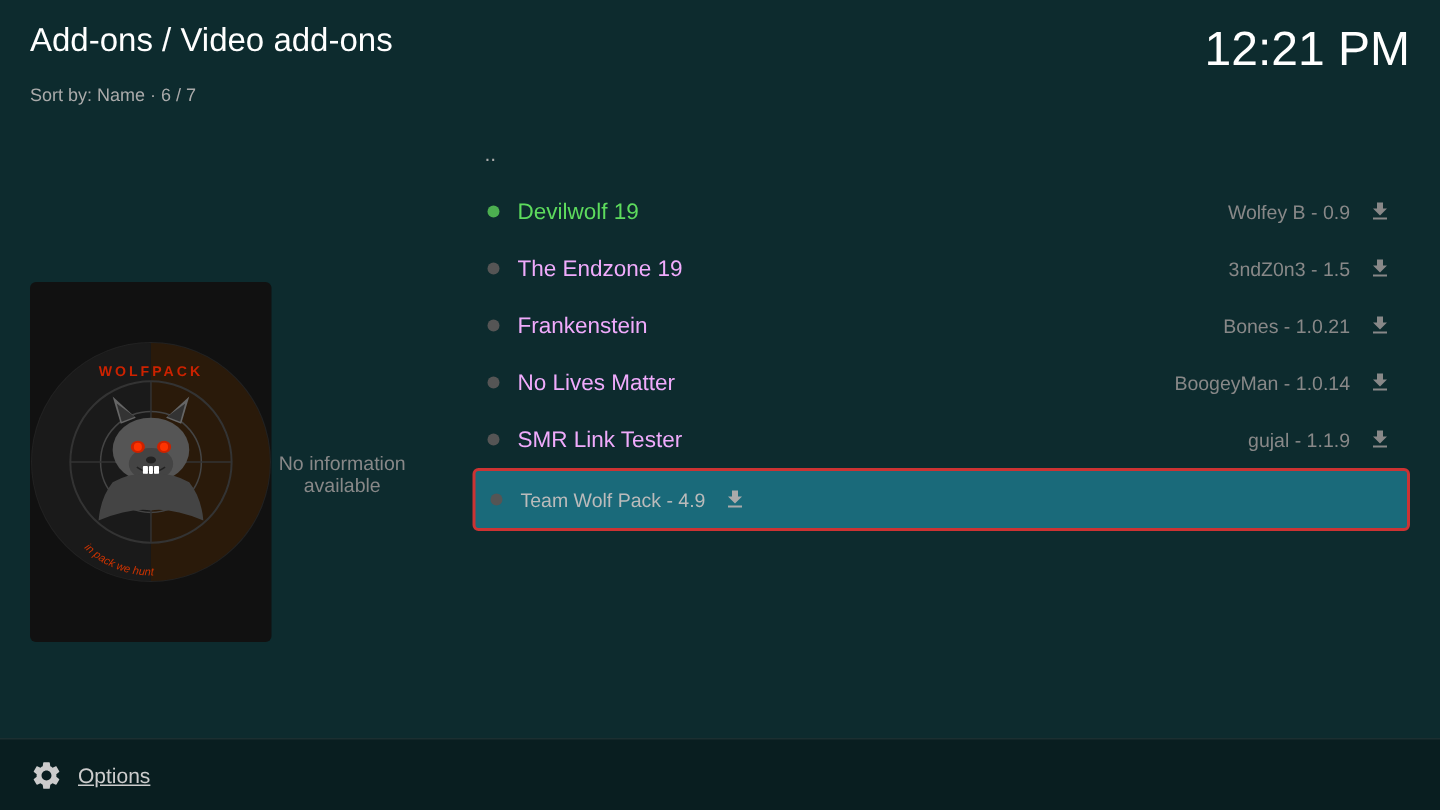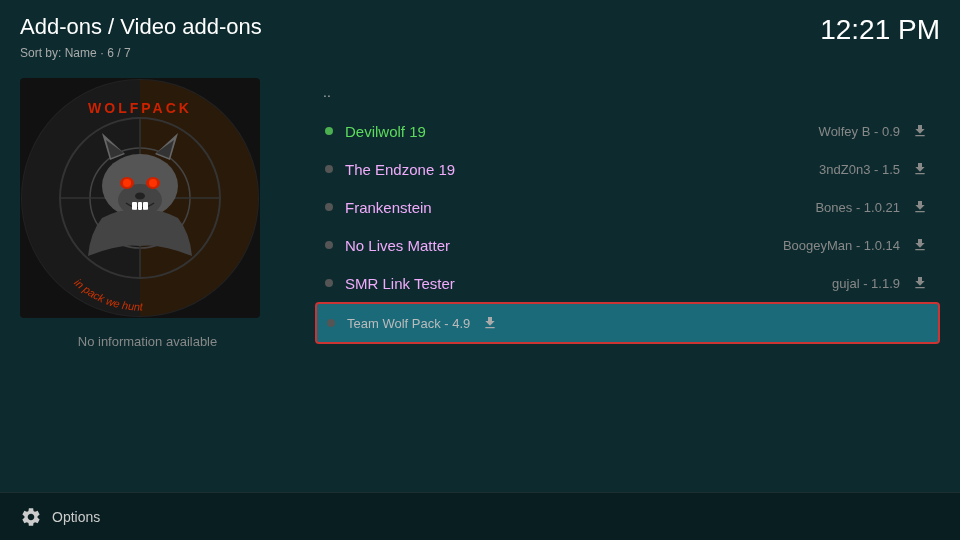--- a/index.html
+++ b/index.html
@@ -24,41 +24,41 @@
 
     .header-title {
       font-size: 22px;
       color: #ffffff;
       font-weight: 400;
     }
 
     .header-subtitle {
       font-size: 12px;
       color: #aaa;
-      margin-top: 6px;
+      margin-top: 16px;
     }
 
     .header-time {
-      font-size: 28px;
+      font-size: 32px;
       color: #ffffff;
       font-weight: 300;
     }
 
     
     .main-layout {
       display: flex;
       height: 460px;
       padding: 0;
     }
 
     
     .left-panel {
       width: 295px;
       display: flex;
-      flex-direction: column;
+      align-items: center;
       padding: 10px 20px;
       flex-shrink: 0;
     }
 
     .addon-image {
       width: 240px;
       height: 240px;
       border-radius: 4px;
       background: #111;
       position: relative;
@@ -177,20 +177,21 @@
       border-top: 1px solid rgba(255,255,255,0.08);
     }
 
     .options-btn {
       display: flex;
       align-items: center;
       gap: 10px;
       color: #ccc;
       font-size: 14px;
       cursor: pointer;
+      text-decoration: underline;
     }
 
     .gear-icon {
       width: 22px;
       height: 22px;
       display: flex;
       align-items: center;
       justify-content: center;
     }
 

